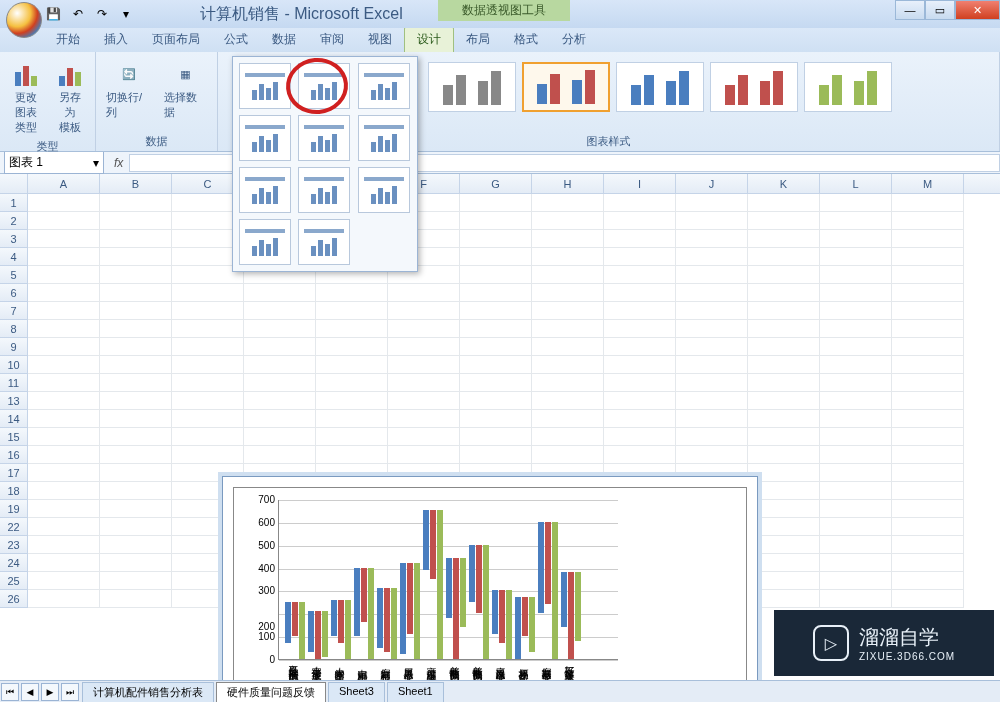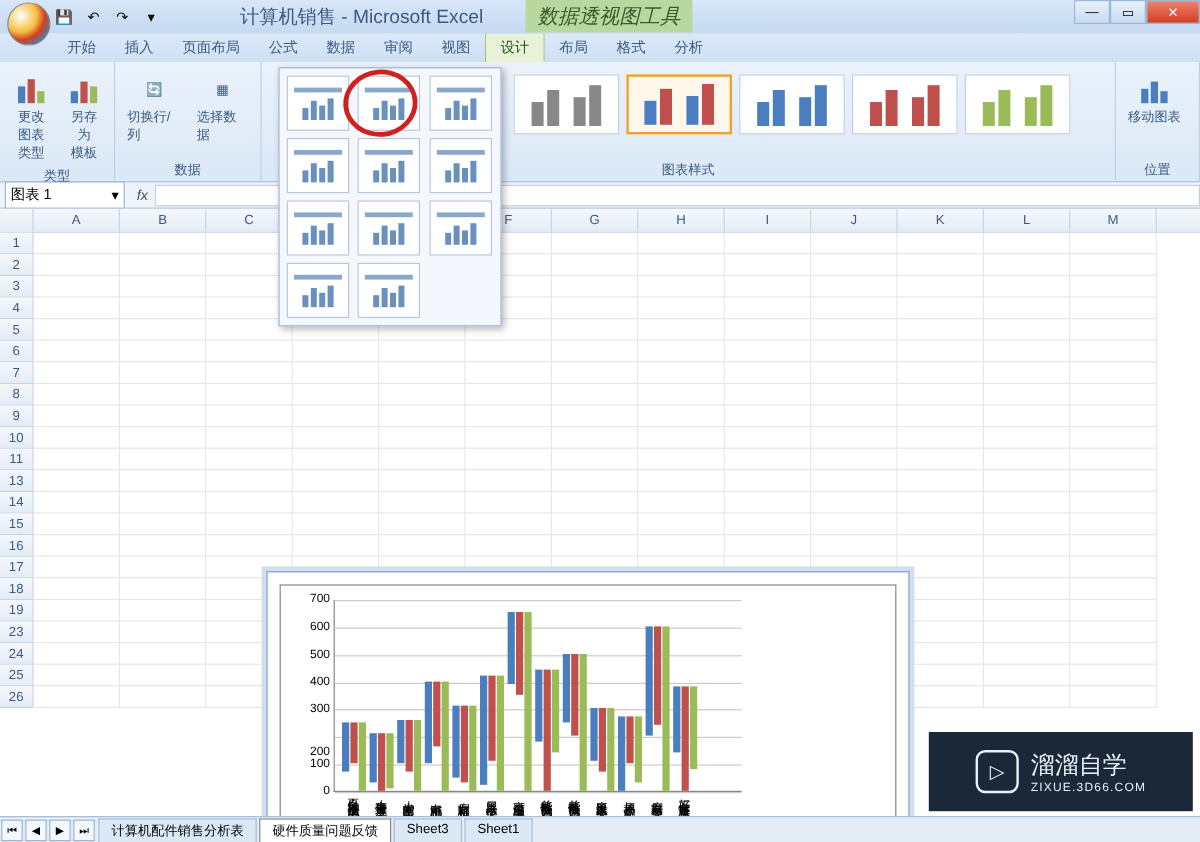--- a/index.html
+++ b/index.html
@@ -4,21 +4,21 @@
 <style>
 * { margin: 0; padding: 0; box-sizing: border-box; font-family: "Microsoft YaHei", SimSun, sans-serif; }
 body { background: #fff; width: 1000px; height: 702px; overflow: hidden; position: relative; }
 
 
 .titlebar { height: 28px; background: linear-gradient(#d8e6f8, #c5d9f1); display: flex; align-items: center; position: relative; }
 .office-btn { width: 36px; height: 36px; margin: 2px 4px; border-radius: 50%; background: radial-gradient(circle at 30% 30%, #fff, #f5c040 40%, #d04020 60%, #4080c0 80%); border: 1px solid #888; position: absolute; top: 0; left: 2px; z-index: 10; }
 .qat { margin-left: 44px; display: flex; gap: 4px; align-items: center; }
 .qat-btn { width: 20px; height: 20px; display: flex; align-items: center; justify-content: center; font-size: 12px; }
 .title-text { position: absolute; left: 200px; font-size: 16px; color: #3b5a82; }
-.tool-context { position: absolute; left: 438px; top: 0; background: #b8d8a0; padding: 2px 10px; font-size: 17px; color: #3a5a2a; font-style: italic; }
+.tool-context { position: absolute; left: 438px; top: 0; background: #b8d8a0; padding: 2px 24px; font-size: 12px; color: #3a5a2a; }
 .win-controls { position: absolute; right: 0; top: 0; display: flex; }
 .win-btn { width: 30px; height: 20px; background: linear-gradient(#e8f0fb,#c8dbf0); border: 1px solid #9bb8d8; display: flex; align-items: center; justify-content: center; font-size: 11px; }
 .win-close { background: linear-gradient(#f08070,#d04020); color: #fff; width: 45px; }
 
 
 .tabs { height: 24px; background: linear-gradient(#dbe8f8,#cfe0f3); display: flex; align-items: flex-end; padding-left: 44px; font-size: 12px; }
 .tab { padding: 4px 12px; color: #3b5a82; cursor: pointer; }
 .tab.active { background: #e8f2d8; border: 1px solid #a0c080; border-bottom: none; border-radius: 3px 3px 0 0; color: #2a5a1a; }
 
 
@@ -203,35 +203,20 @@
           <div class="sb c-green" style="height:20px"></div>
           <div class="sb c-green" style="height:30px"></div>
           <div style="width:6px"></div>
           <div class="sb c-green" style="height:24px"></div>
           <div class="sb c-green" style="height:34px"></div>
         </div>
     </div>
     <div class="ribbon-group-label">图表样式</div>
   </div>
 
-  <div class="ribbon-group" style="width:70px">
-    <div class="ribbon-icons">
-      <div class="ribbon-bigbtn">
-        <div class="ico">
-            <div class="bars">
-              <span class="c-blue" style="height:12px"></span>
-              <span class="c-blue" style="height:18px"></span>
-              <span class="c-blue" style="height:10px"></span>
-            </div>
-          </div>
-        <span>移动图表</span>
-      </div>
-    </div>
-    <div class="ribbon-group-label">位置</div>
-  </div>
 </div>
 
 <div class="layout-gallery">
   <div class="layout-grid" id="layout-grid">
       <div class="layout-cell">
         <div class="mini-title"></div>
         <div class="mini-bars">
           <span style="height:10px"></span>
           <span style="height:16px"></span>
           <span style="height:12px"></span>
@@ -626,20 +611,36 @@
         <div class="cell"></div>
         <div class="cell"></div>
         <div class="cell"></div>
         <div class="cell"></div>
         <div class="cell"></div>
         <div class="cell"></div>
         <div class="cell"></div>
       </div>
       <div class="row">
         <div class="row-h">19</div>
+        <div class="cell"></div>
+        <div class="cell"></div>
+        <div class="cell"></div>
+        <div class="cell"></div>
+        <div class="cell"></div>
+        <div class="cell"></div>
+        <div class="cell"></div>
+        <div class="cell"></div>
+        <div class="cell"></div>
+        <div class="cell"></div>
+        <div class="cell"></div>
+        <div class="cell"></div>
+        <div class="cell"></div>
+      </div>
+      <div class="row">
+        <div class="row-h">22</div>
         <div class="cell"></div>
         <div class="cell"></div>
         <div class="cell"></div>
         <div class="cell"></div>
         <div class="cell"></div>
         <div class="cell"></div>
         <div class="cell"></div>
         <div class="cell"></div>
         <div class="cell"></div>
         <div class="cell"></div>

